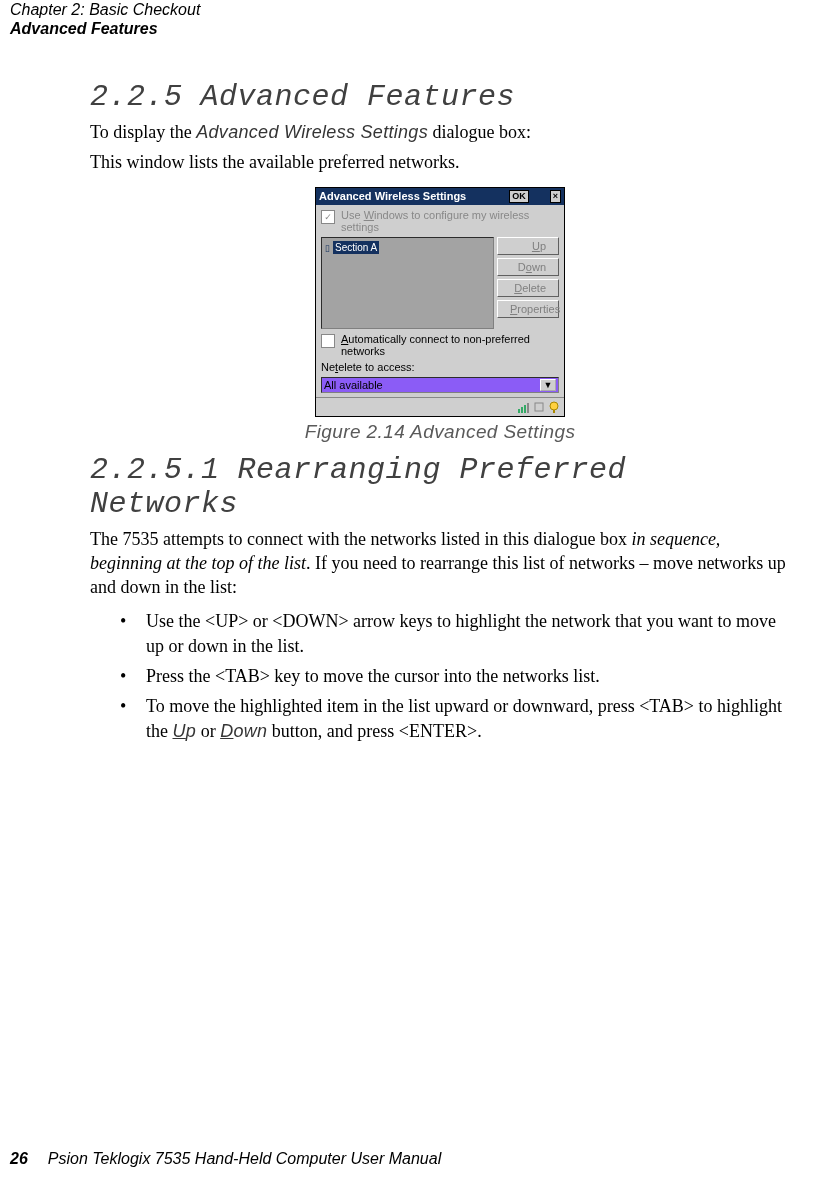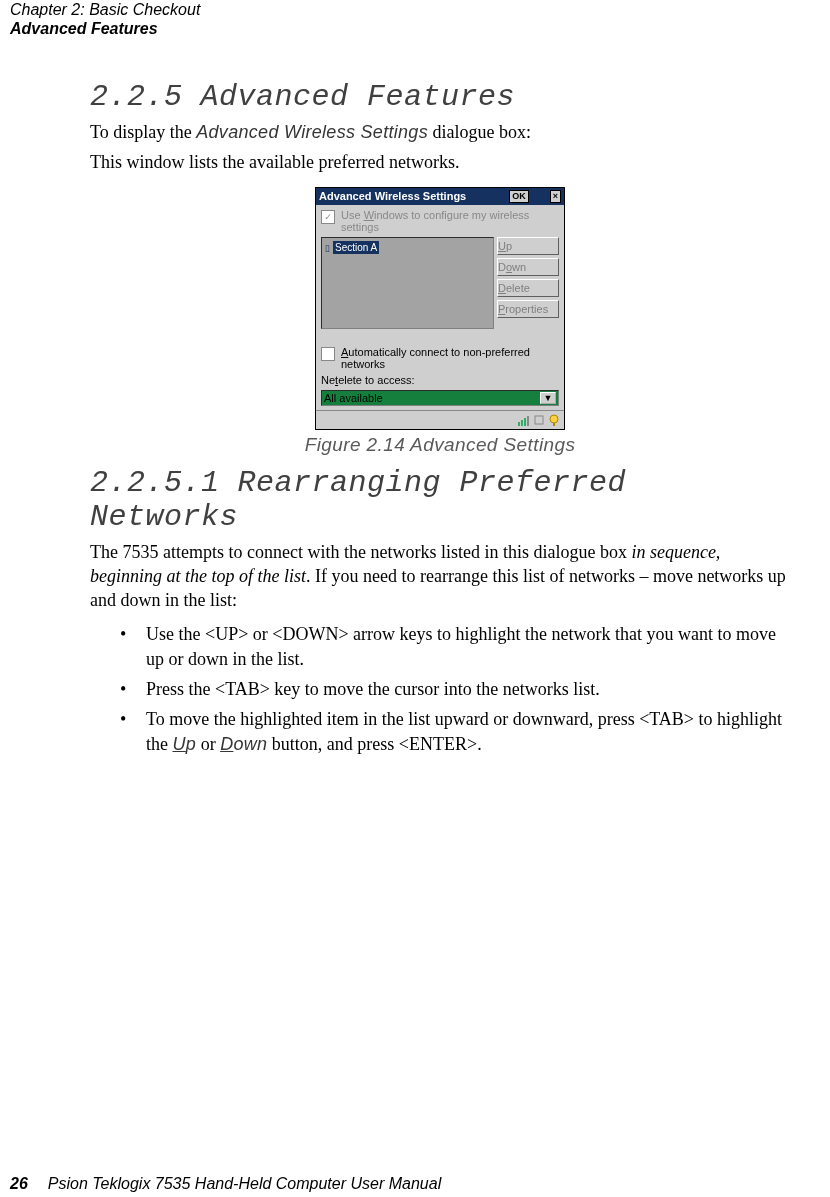--- a/index.html
+++ b/index.html
@@ -150,29 +150,29 @@
     font-size: 10px;
     display: inline-block;
   }
   .btncol { display: flex; flex-direction: column; gap: 3px; width: 62px; }
   .wbtn {
     border: 1px solid #ffffff;
     border-right-color: #606060;
     border-bottom-color: #606060;
     background: #cfcfcf;
     color: #808080;
-    text-align: left;
-    padding: 2px 0;
+    text-align: right;
+    padding: 2px 12px;
     font-size: 11px;
   }
   .wbtn .u { text-decoration: underline; }
   .selectrow { display:flex; align-items:center; gap: 6px; margin-top:4px;}
   .select {
     flex:1;
-    background:#15803d;
+    background:#8b5cf6;
     border:1px inset #808080;
     display:flex;
     align-items:center;
     justify-content:space-between;
     padding: 1px 2px;
     font-size:11px;
     gap:40px;
   }
   .select .arrow {
     width: 14px;
@@ -187,21 +187,21 @@
     height: 16px;
     display:flex;
     justify-content:flex-end;
     align-items:center;
     gap:3px;
     padding: 1px 4px;
   }
   .tray-icon { width:12px; height:12px; }
   .footer {
     position: absolute;
-    bottom: 4px;
+    bottom: 29px;
     left: 10px;
     font-family: Arial, Helvetica, sans-serif;
     font-style: italic;
     font-size: 16px;
   }
   .footer .pg { font-weight: bold; margin-right: 20px; }
   .ul-char { text-decoration: underline; }
 </style>
 </head>
 <body>
@@ -247,21 +247,21 @@
             <span class="item">Section A</span>
           </div>
           <div class="btncol">
             <div class="wbtn"><span class="u">U</span><span>p</span></div>
             <div class="wbtn"><span>D</span><span class="u">o</span><span>wn</span></div>
             <div class="wbtn"><span class="u">D</span><span>elete</span></div>
             <div class="wbtn"><span class="u">P</span><span>roperties</span></div>
           </div>
         </div>
 
-        <div class="cbrow" style="margin-top:17px;">
+        <div class="cbrow" style="margin-top:4px;">
           <span class="cbbox"></span>
           <span>
             <span class="ul-char">A</span><span>utomatically connect to non-preferred networks</span>
           </span>
         </div>
 
         <div>
           <span>Ne</span><span class="ul-char">t</span><span>elete to access:</span>
         </div>
 

